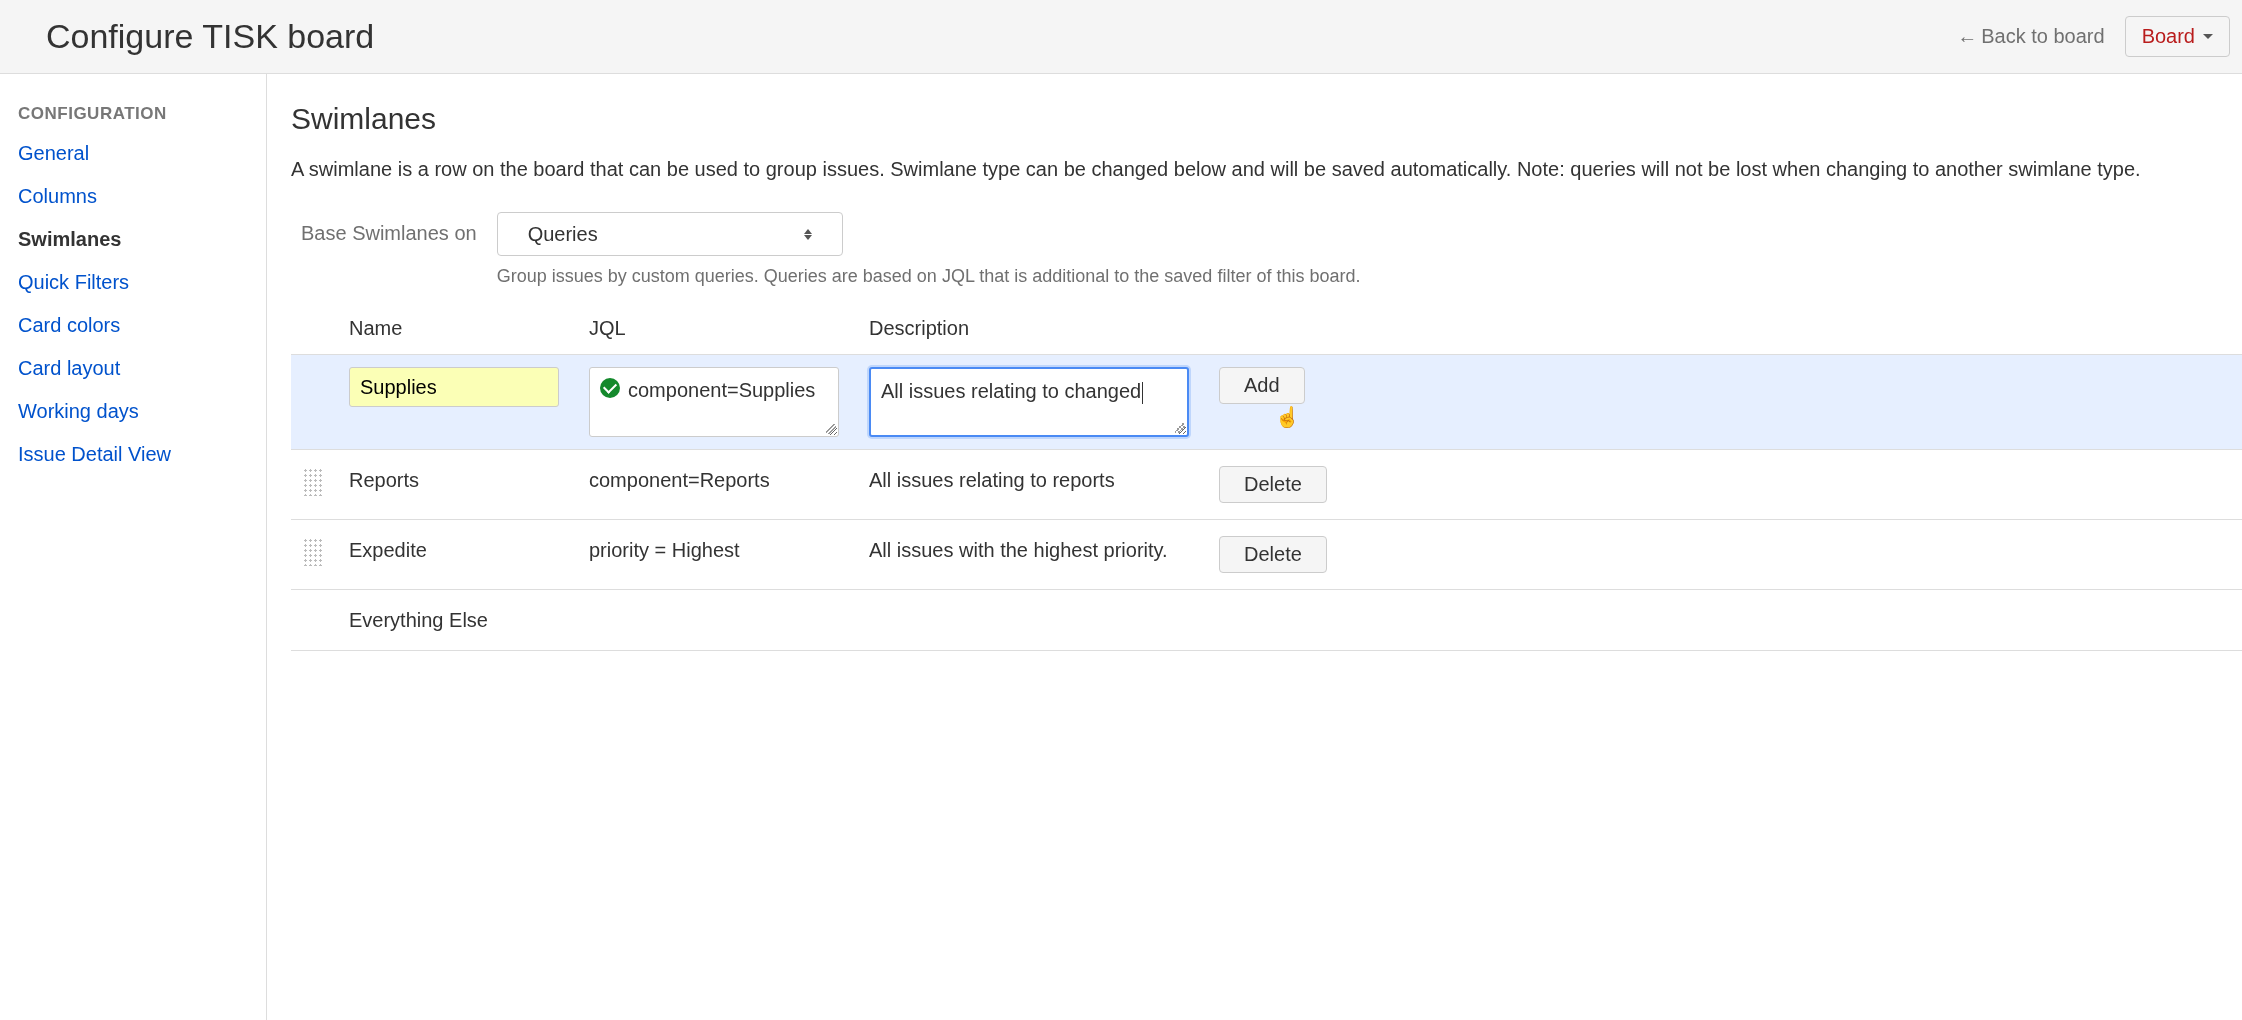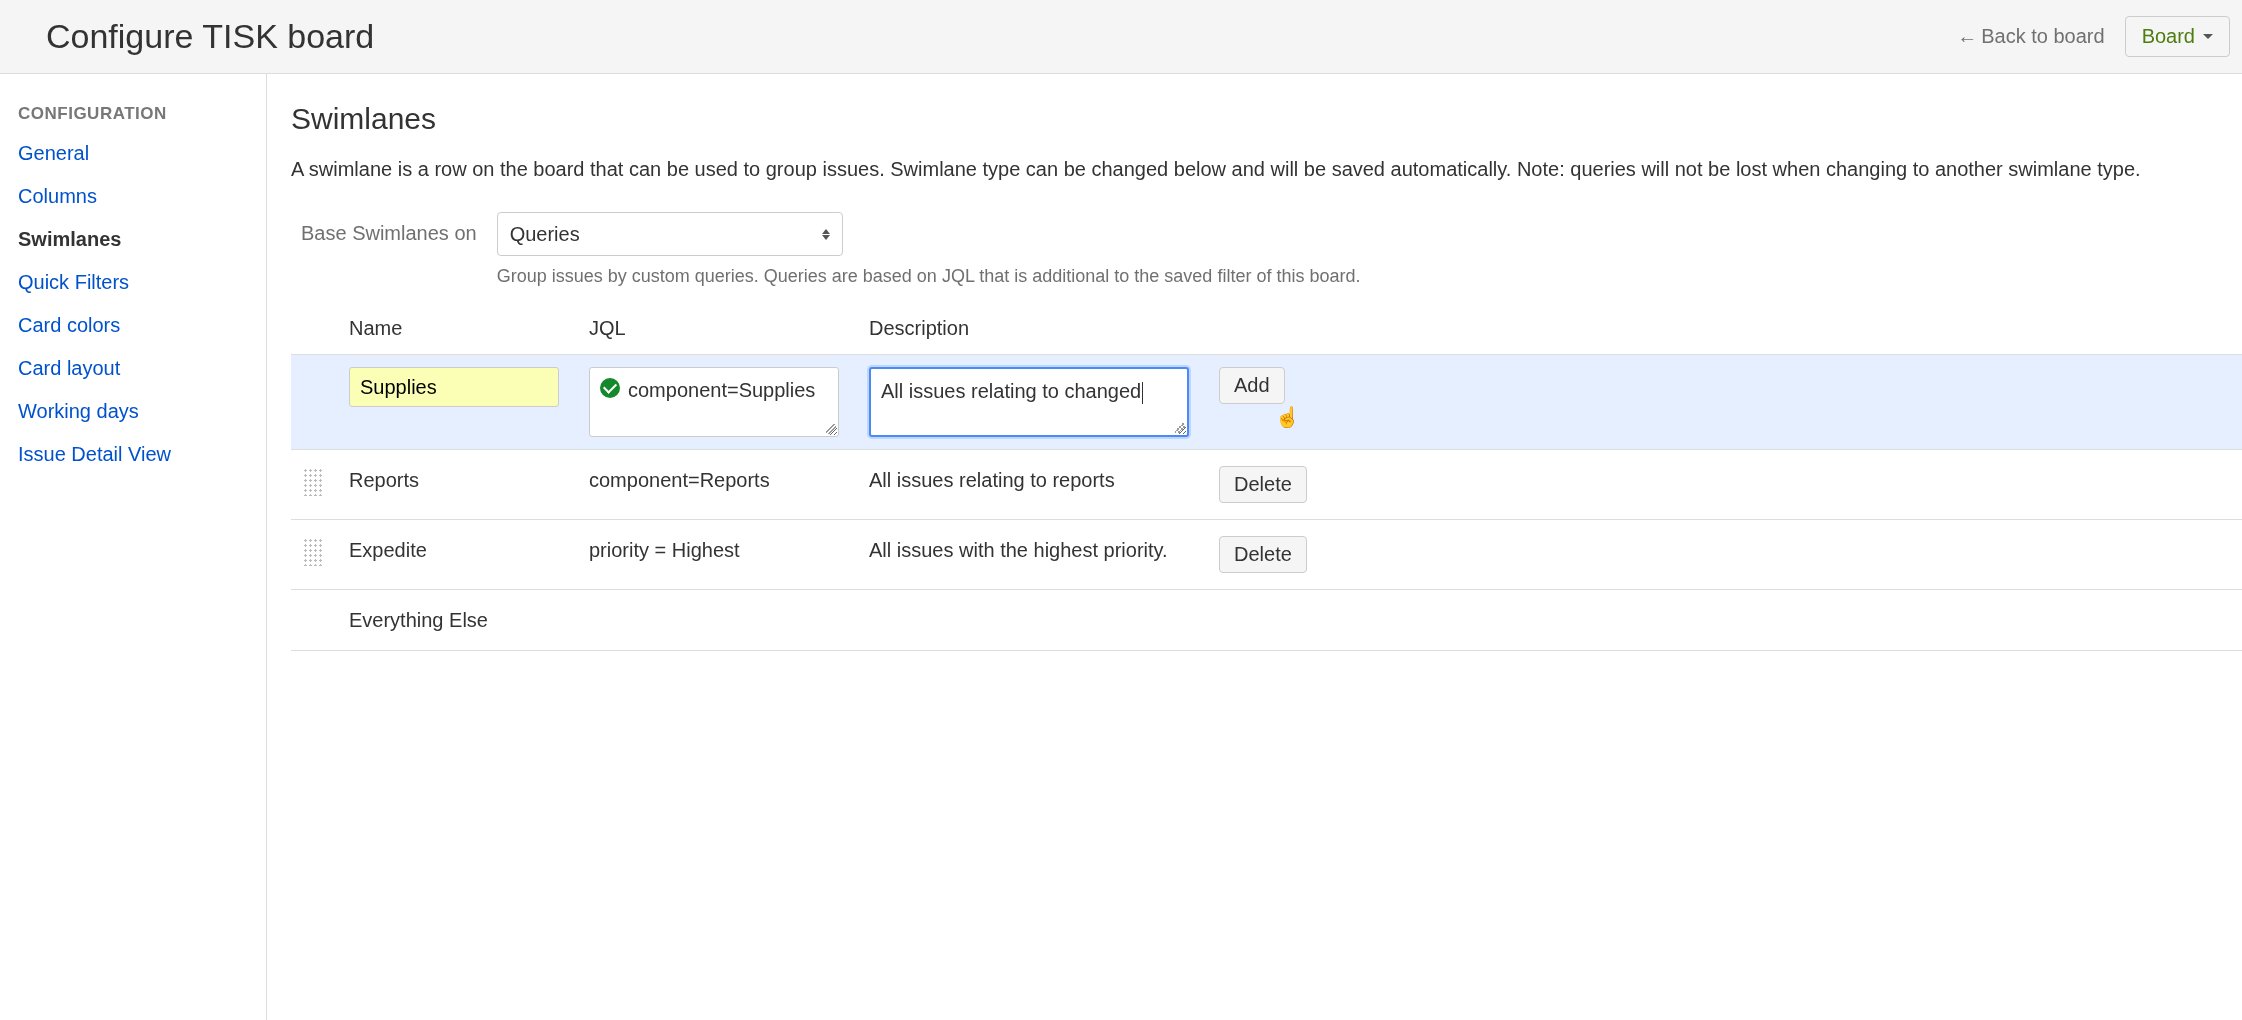--- a/index.html
+++ b/index.html
@@ -43,21 +43,21 @@
     display: inline-block;
     font-weight: bold;
     letter-spacing: -2px;
   }
   .board-dropdown {
     background: #f5f5f5;
     border: 1px solid #ccc;
     border-radius: 4px;
     padding: 8px 16px;
     font-size: 20px;
-    color: #4d7c0f;
+    color: #b91c1c;
     cursor: pointer;
     display: inline-flex;
     align-items: center;
     gap: 8px;
   }
   .caret-down {
     width: 0; height: 0;
     border-left: 5px solid transparent;
     border-right: 5px solid transparent;
     border-top: 5px solid #555;
@@ -119,21 +119,21 @@
     color: #707070;
     font-size: 20px;
     padding-top: 10px;
   }
   .base-select-wrap { display: flex; flex-direction: column; gap: 10px; }
   .select {
     width: 346px;
     height: 44px;
     border: 1px solid #ccc;
     border-radius: 4px;
-    padding: 0 12px;
+    padding: 0 30px;
     font-size: 20px;
     background: #fff;
     display: flex;
     align-items: center;
     justify-content: space-between;
     cursor: pointer;
   }
   .select .updown {
     display: inline-flex;
     flex-direction: column;
@@ -225,21 +225,21 @@
     border-width: 0 2px 2px 0;
     transform: rotate(45deg) translate(-1px,-1px);
   }
   .btn {
     display: inline-block;
     border: 1px solid #ccc;
     border-radius: 4px;
     background: #f5f5f5;
     color: #333;
     font-size: 20px;
-    padding: 6px 14px;
+    padding: 6px 24px;
     cursor: pointer;
   }
   .action-cell { position: relative; }
   .cursor {
     position: absolute;
     left: 56px; top: 36px;
     font-size: 20px;
     pointer-events: none;
     user-select: none;
   }

